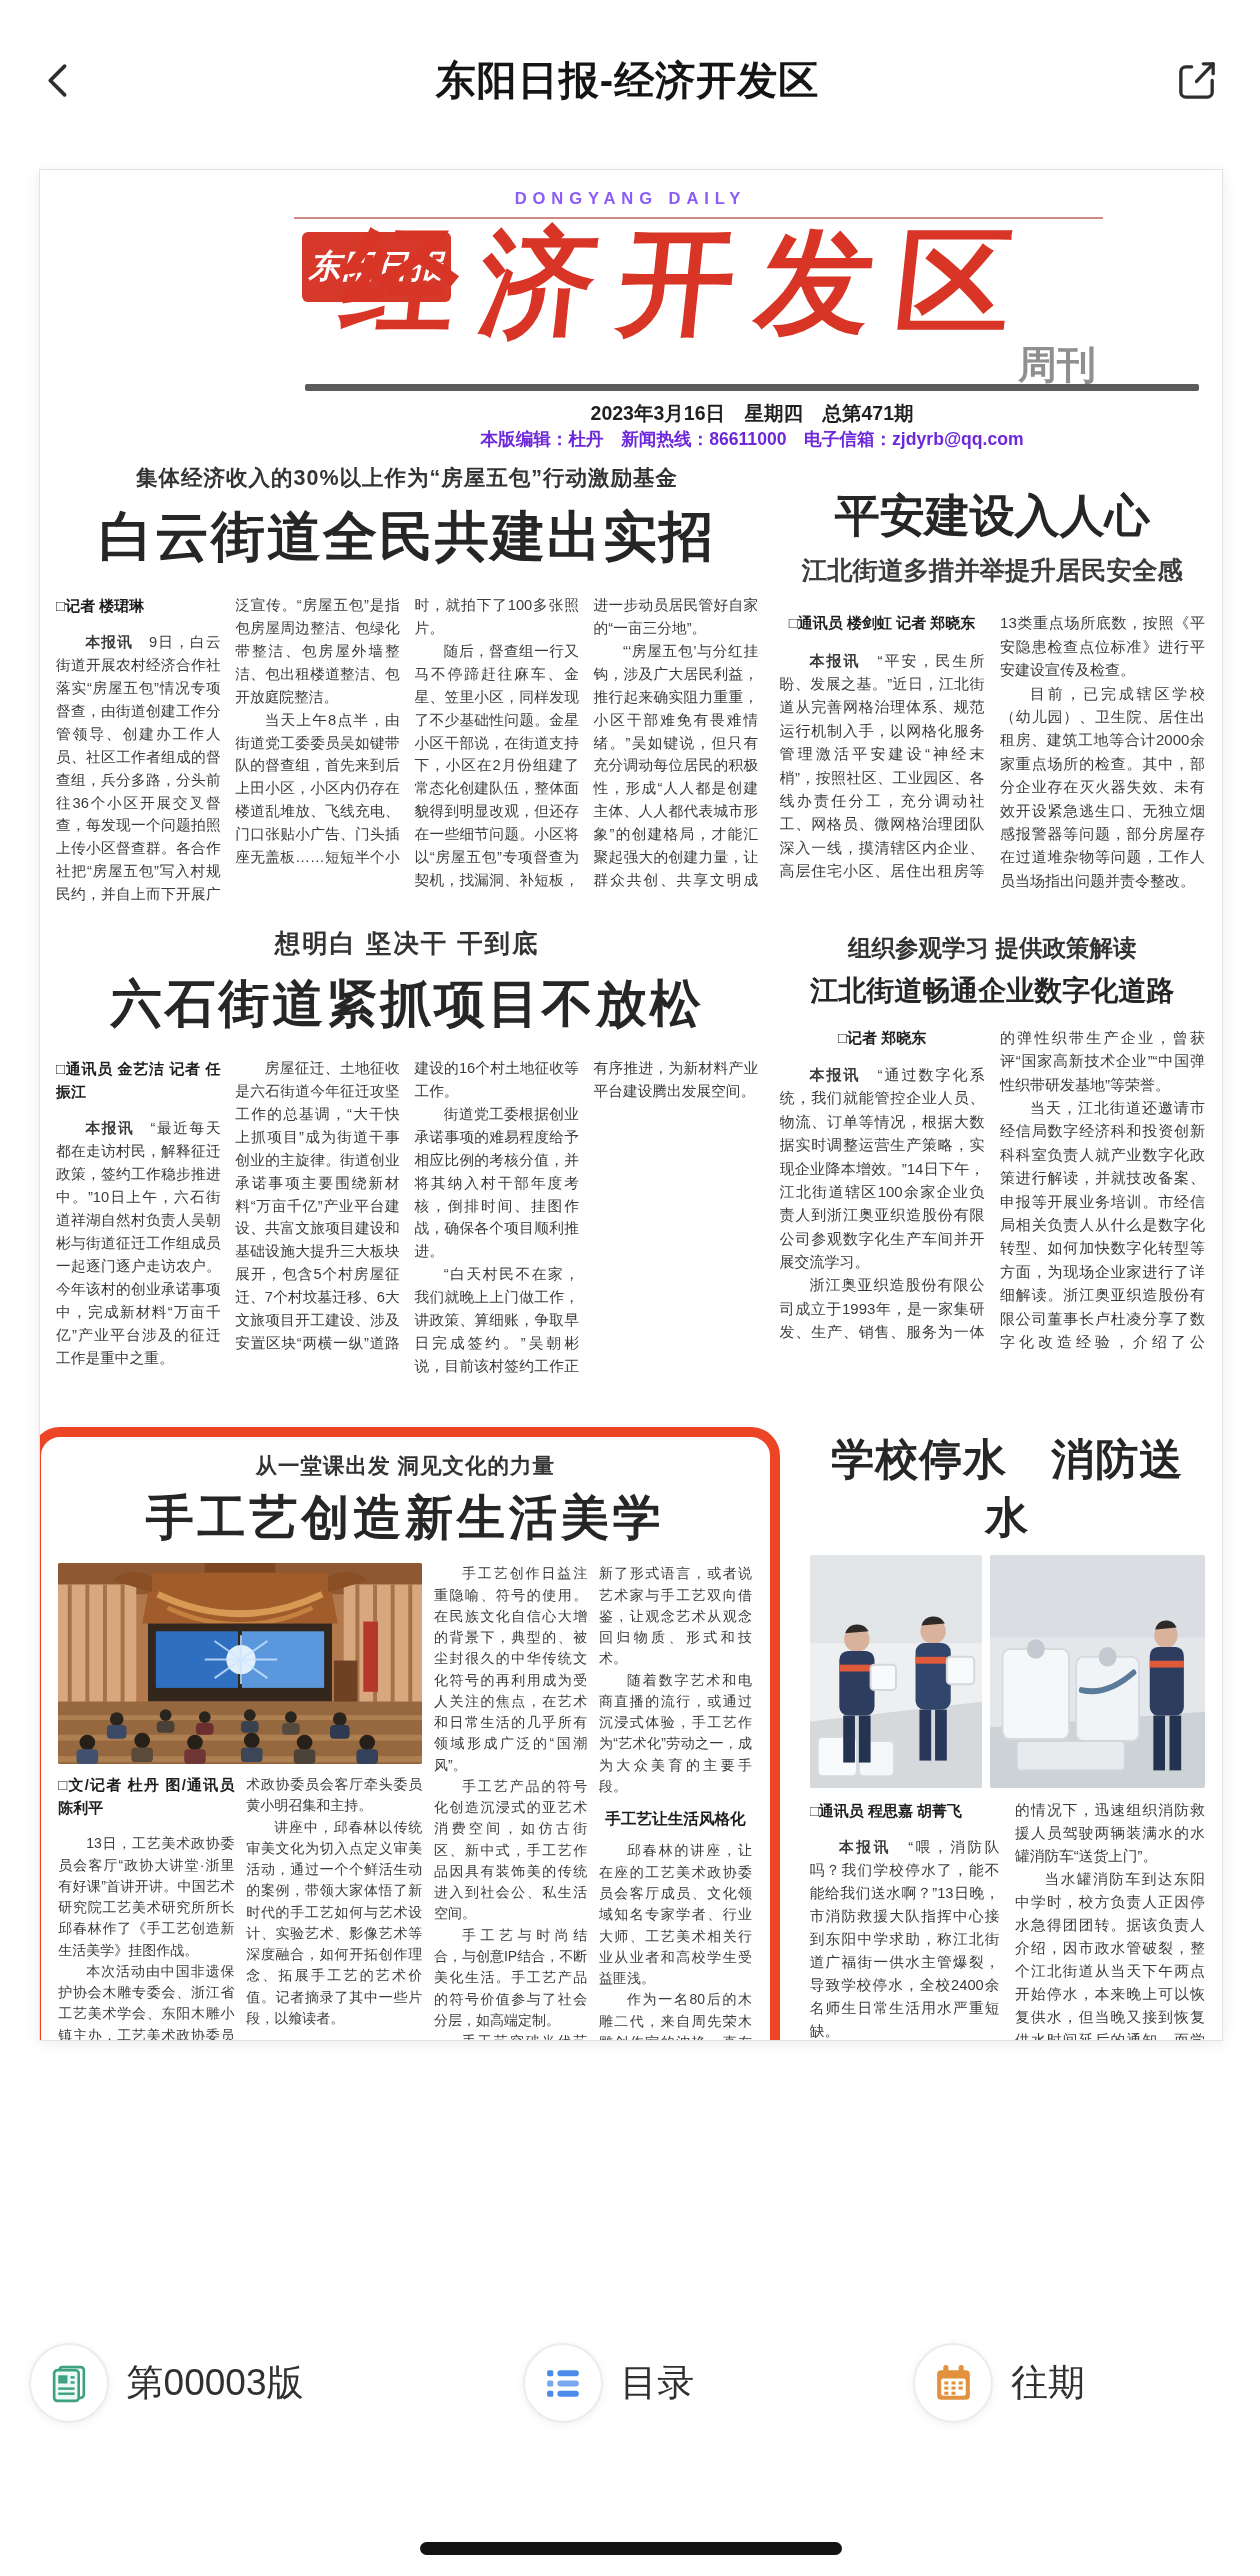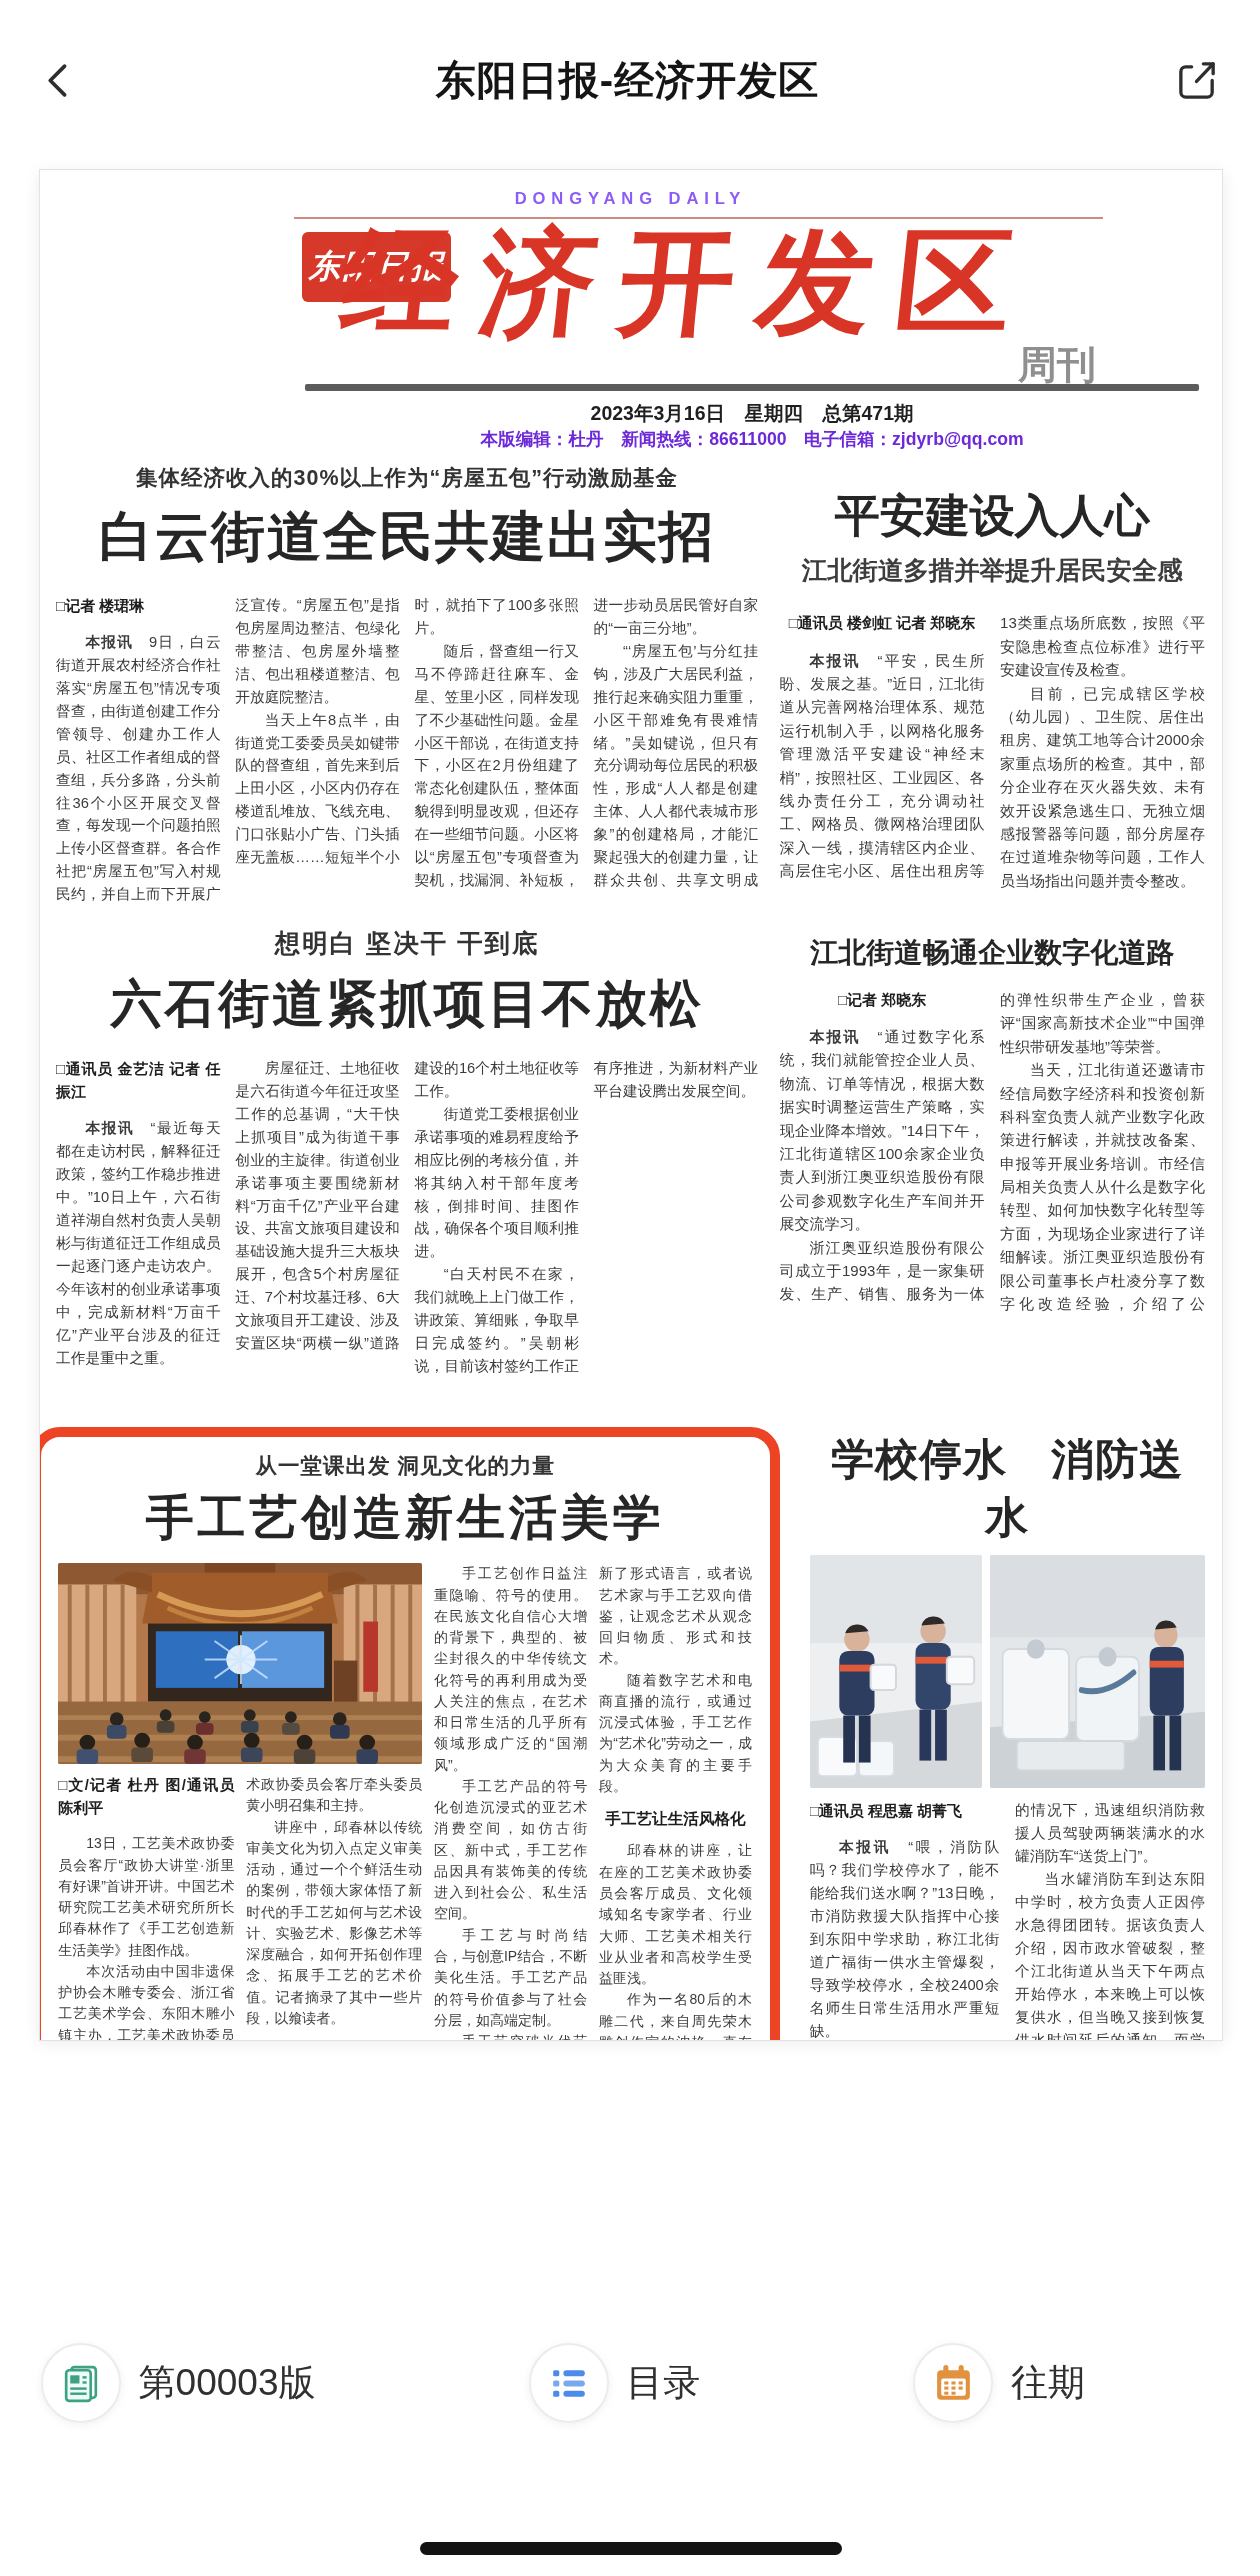--- a/index.html
+++ b/index.html
@@ -4,21 +4,21 @@
 <style>
   html,body{margin:0;padding:0}
   body{width:1261px;height:2576px;position:relative;overflow:hidden;background:#fff;
        font-family:"Liberation Sans",sans-serif;color:#222;-webkit-font-smoothing:antialiased}
 
   
   .topbar{height:147px;display:flex;align-items:center;justify-content:space-between;padding:13.7px 41px 0;box-sizing:border-box}
   .topbar h1{font-size:40px;font-weight:700;margin:0;letter-spacing:1px;color:#151515}
   .iconbtn{background:none;border:none;padding:0;cursor:pointer;line-height:0}
 
-  .bottombar{position:absolute;left:12px;right:0;top:2343px;display:flex;align-items:center;justify-content:space-between;padding:0 176px 0 29px}
+  .bottombar{position:absolute;left:0;right:0;top:2343px;display:flex;align-items:center;justify-content:space-between;padding:0 176px 0 29px}
   .navitem{display:flex;align-items:center;gap:17.6px;cursor:pointer}
   .navcircle{width:76px;height:76px;border-radius:50%;background:#fff;border:2.9px solid #ececec;
              box-shadow:0 2px 9.8px rgba(0,0,0,.06);display:flex;align-items:center;justify-content:center}
   .navlabel{font-size:37px;color:#303030}
   .home{position:absolute;left:50%;transform:translateX(-50%);top:2542px;width:422px;height:12.7px;border-radius:7.8px;background:#131313}
 
   
   .page{width:1184px;height:1872px;margin:21.5px auto 0;background:#fff;border:1px solid #e2e2e2;
         box-shadow:0 2.9px 15.6px rgba(0,0,0,.08);padding:19.5px 16.6px 25.4px;box-sizing:border-box;overflow:hidden;position:relative}
 
@@ -151,20 +151,21 @@
       <h2 class="headline a3-head">六石街道紧抓项目不放松</h2>
       <div class="bodytext a3-cols">
         <div class="byline">□通讯员 金艺洁 记者 任振江</div>
       <p class="para"><b>本报讯</b>　“最近每天都在走访村民，解释征迁政策，签约工作稳步推进中。”10日上午，六石街道祥湖自然村负责人吴朝彬与街道征迁工作组成员一起逐门逐户走访农户。今年该村的创业承诺事项中，完成新材料“万亩千亿”产业平台涉及的征迁工作是重中之重。</p>
           <p class="para">房屋征迁、土地征收是六石街道今年征迁攻坚工作的总基调，“大干快上抓项目”成为街道干事创业的主旋律。街道创业承诺事项主要围绕新材料“万亩千亿”产业平台建设、共富文旅项目建设和基础设施大提升三大板块展开，包含5个村房屋征迁、7个村坟墓迁移、6大文旅项目开工建设、涉及安置区块“两横一纵”道路建设的16个村土地征收等工作。</p>
           <p class="para">街道党工委根据创业承诺事项的难易程度给予相应比例的考核分值，并将其纳入村干部年度考核，倒排时间、挂图作战，确保各个项目顺利推进。</p>
           <p class="para">“白天村民不在家，我们就晚上上门做工作，讲政策、算细账，争取早日完成签约。”吴朝彬说，目前该村签约工作正有序推进，为新材料产业平台建设腾出发展空间。</p>
         </div>
     </article>
     <article class="zoneR">
+      <p class="kicker a4-kicker">组织参观学习 提供政策解读</p>
       <h2 class="headline a4-head">江北街道畅通企业数字化道路</h2>
       <div class="bodytext a4-cols">
         <div class="byline center">□记者 郑晓东</div>
       <p class="para"><b>本报讯</b>　“通过数字化系统，我们就能管控企业人员、物流、订单等情况，根据大数据实时调整运营生产策略，实现企业降本增效。”14日下午，江北街道辖区100余家企业负责人到浙江奥亚织造股份有限公司参观数字化生产车间并开展交流学习。</p>
           <p class="para">浙江奥亚织造股份有限公司成立于1993年，是一家集研发、生产、销售、服务为一体的弹性织带生产企业，曾获评“国家高新技术企业”“中国弹性织带研发基地”等荣誉。</p>
           <p class="para">当天，江北街道还邀请市经信局数字经济科和投资创新科科室负责人就产业数字化政策进行解读，并就技改备案、申报等开展业务培训。市经信局相关负责人从什么是数字化转型、如何加快数字化转型等方面，为现场企业家进行了详细解读。浙江奥亚织造股份有限公司董事长卢杜凌分享了数字化改造经验，介绍了公司“ERP”系统及数字车间的运转模式。企业家们纷纷表示受益匪浅。</p>
         </div>
     </article>
   </section>
 

